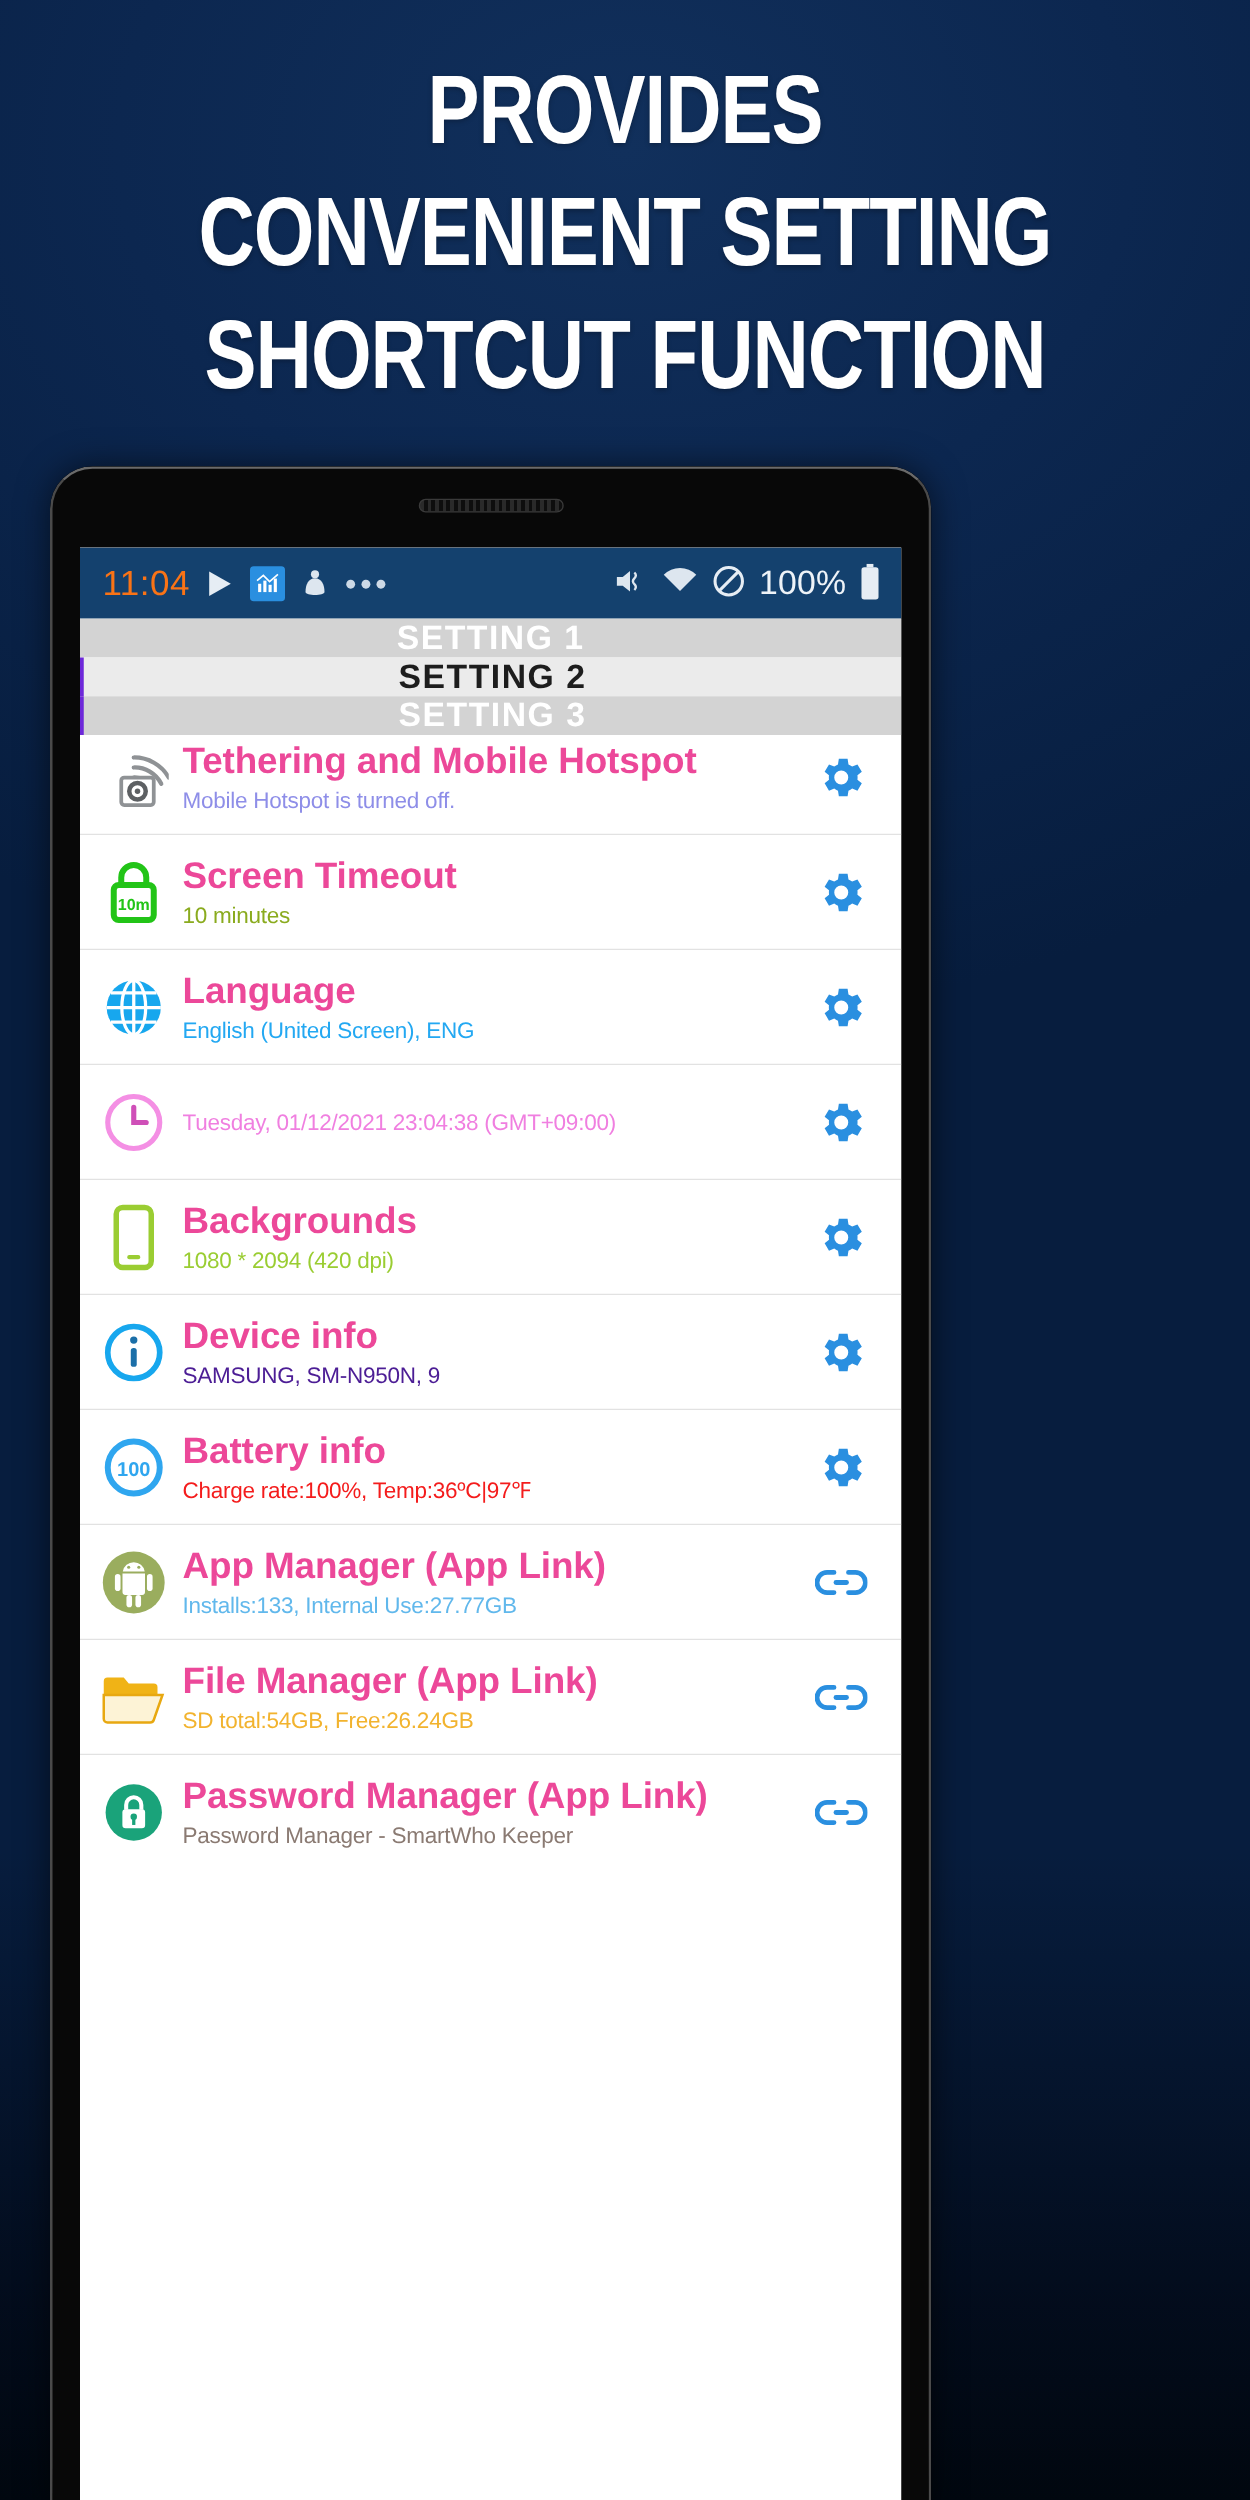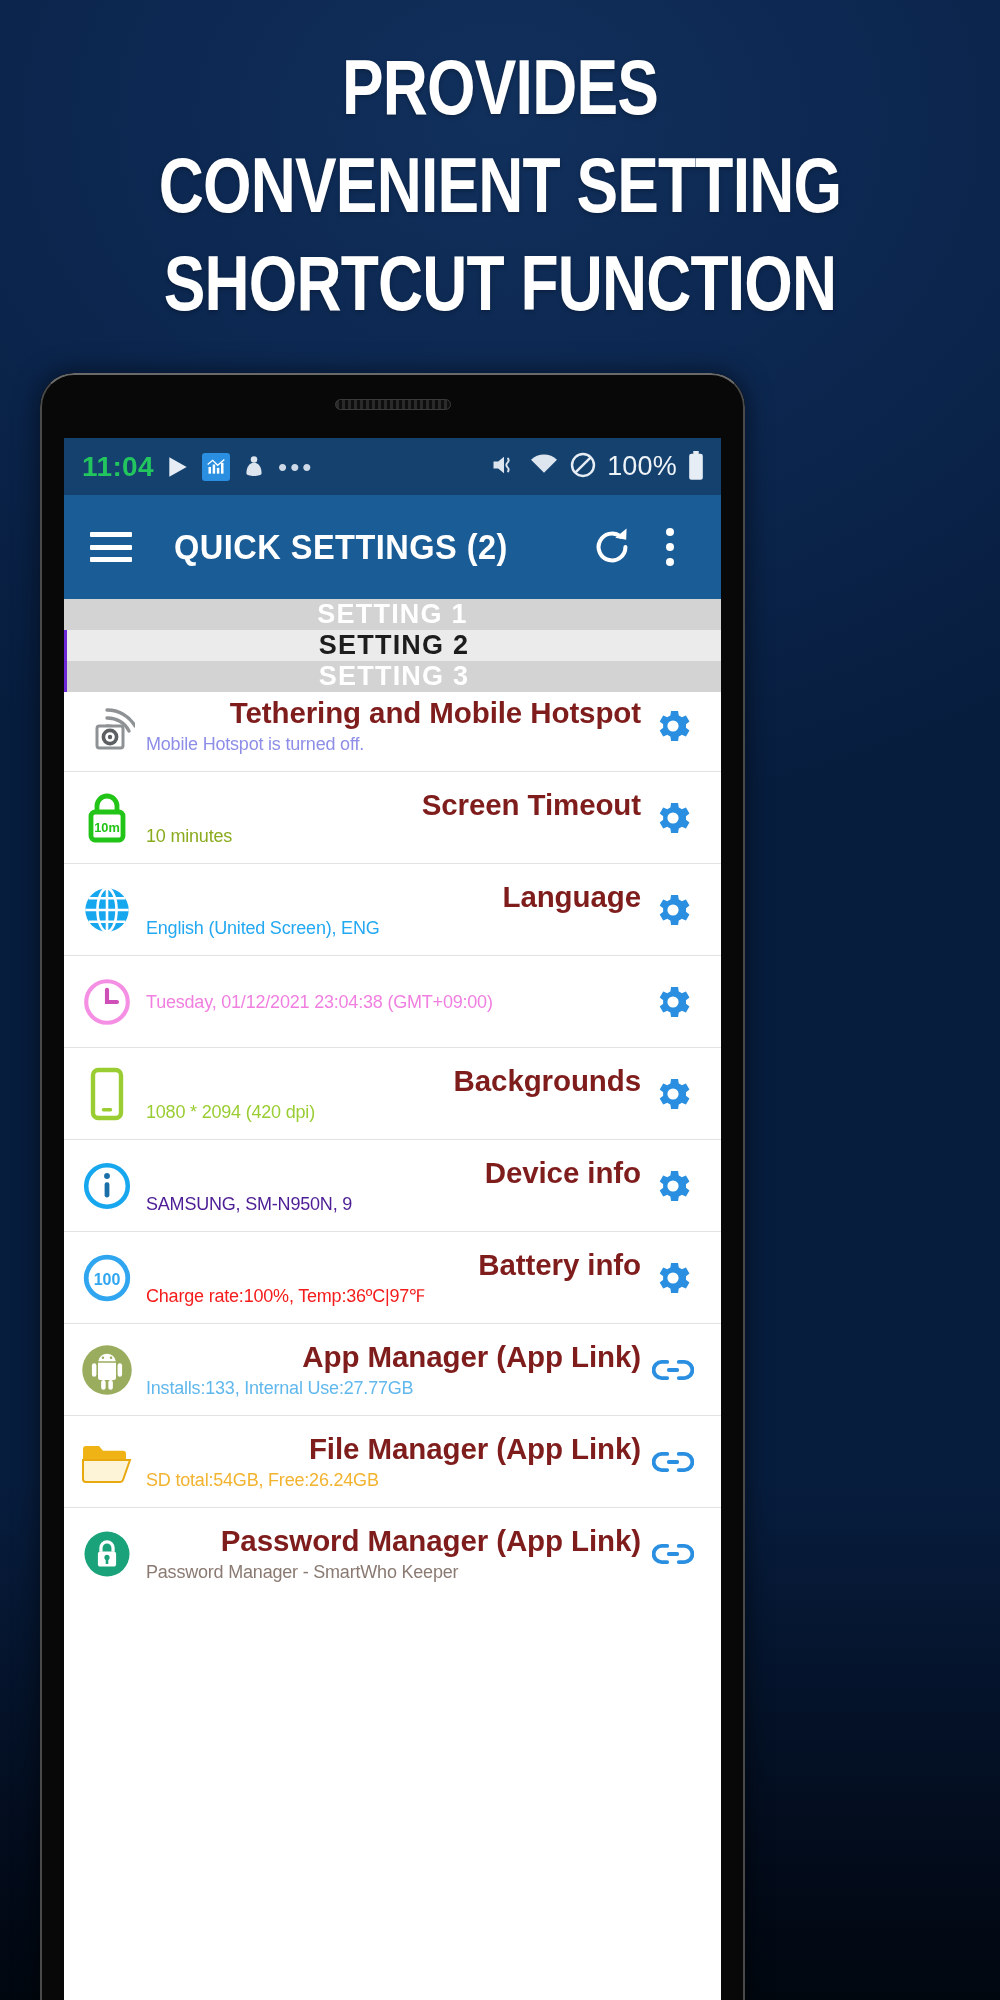--- a/index.html
+++ b/index.html
@@ -75,21 +75,21 @@
   }
 
   
   #statusbar{
     height:57px; background:#14416e; color:#e8eef5;
     display:flex; align-items:center;
     padding:0 16px 0 18px;
     font-size:27px;
   }
   .sb-left{ display:flex; align-items:center; gap:11px; flex:1; }
-  .sb-time{ font-size:28px; letter-spacing:.4px; color:#22c55e;font-weight:bold; }
+  .sb-time{ font-size:28px; letter-spacing:.4px; color:#f97316; }
   .sb-right{ display:flex; align-items:flex-start; gap:10px; }
   .sb-ico{ display:inline-flex; align-items:center; justify-content:center; }
   .sb-pct{ font-size:27px; color:#eef3f8; letter-spacing:.2px; }
   .playicon{ width:26px;height:26px; }
   .chartbox{ width:28px;height:28px;background:#2a8fe0;border-radius:3px;display:flex;align-items:center;justify-content:center;}
   .dots3{ letter-spacing:3px; font-size:26px; color:#cdd9e6; line-height:10px;}
 
   
   #appbar{
     height:104px; background:#1a5c96;
@@ -129,24 +129,23 @@
     min-height:92px;
     cursor:pointer;
   }
   .row-icon{
     width:62px; min-width:62px; height:62px;
     display:flex; align-items:center; justify-content:center;
     margin-right:8px;
   }
   .row-text{ flex:1; min-width:0; }
   .row-title{
-    font-size:29.5px; font-weight:bold; color:#7f1d1d; line-height:1.18;
+    font-size:29.5px; font-weight:bold; color:#ec4899; line-height:1.18;
     letter-spacing:-.1px;
     white-space:nowrap;
-    text-align:right;
   }
   .row-sub{
     font-size:18px; line-height:1.25; margin-top:2px;
     letter-spacing:-.2px;
     white-space:nowrap;
   }
   .row-action{
     width:64px; min-width:64px; height:64px;
     display:flex; align-items:center; justify-content:center;
     cursor:pointer;
@@ -217,41 +216,20 @@
         <span class="sb-pct">100%</span>
         <span class="sb-ico">
           <svg width="18" height="30" viewBox="0 0 12 22">
             <rect x="4" y="0" width="4" height="2.2" fill="#e6edf4"></rect>
             <rect x="1" y="2" width="10" height="19" rx="1.6" fill="#e6edf4"></rect>
           </svg>
         </span>
       </div>
     </div>
 
-    <div id="appbar">
-      <div id="hamburger">
-          <i></i>
-          <i></i>
-          <i></i>
-        </div>
-      <div id="apptitle">QUICK SETTINGS (2)</div>
-      <div class="appbar-btn">
-        <svg width="46" height="46" viewBox="0 0 24 24">
-          <path d="M19 12 a7 7 0 1 1 -2.6 -5.45" fill="none" stroke="#fff" stroke-width="2.1" stroke-linecap="round"></path>
-          <path d="M19.6 2.4 L19.4 8.2 L13.7 7.2 Z" fill="#fff"></path>
-        </svg>
-      </div>
-      <div class="appbar-btn">
-        <div class="kebab">
-            <span></span>
-            <span></span>
-            <span></span>
-          </div>
-      </div>
-    </div>
 
     <div id="tabs">
       <div class="tab inactive">SETTING 1</div>
       <div class="tab active">SETTING 2</div>
       <div class="tab inactive">SETTING 3</div>
     </div>
 
     <div id="list">
 
       <div class="row">

